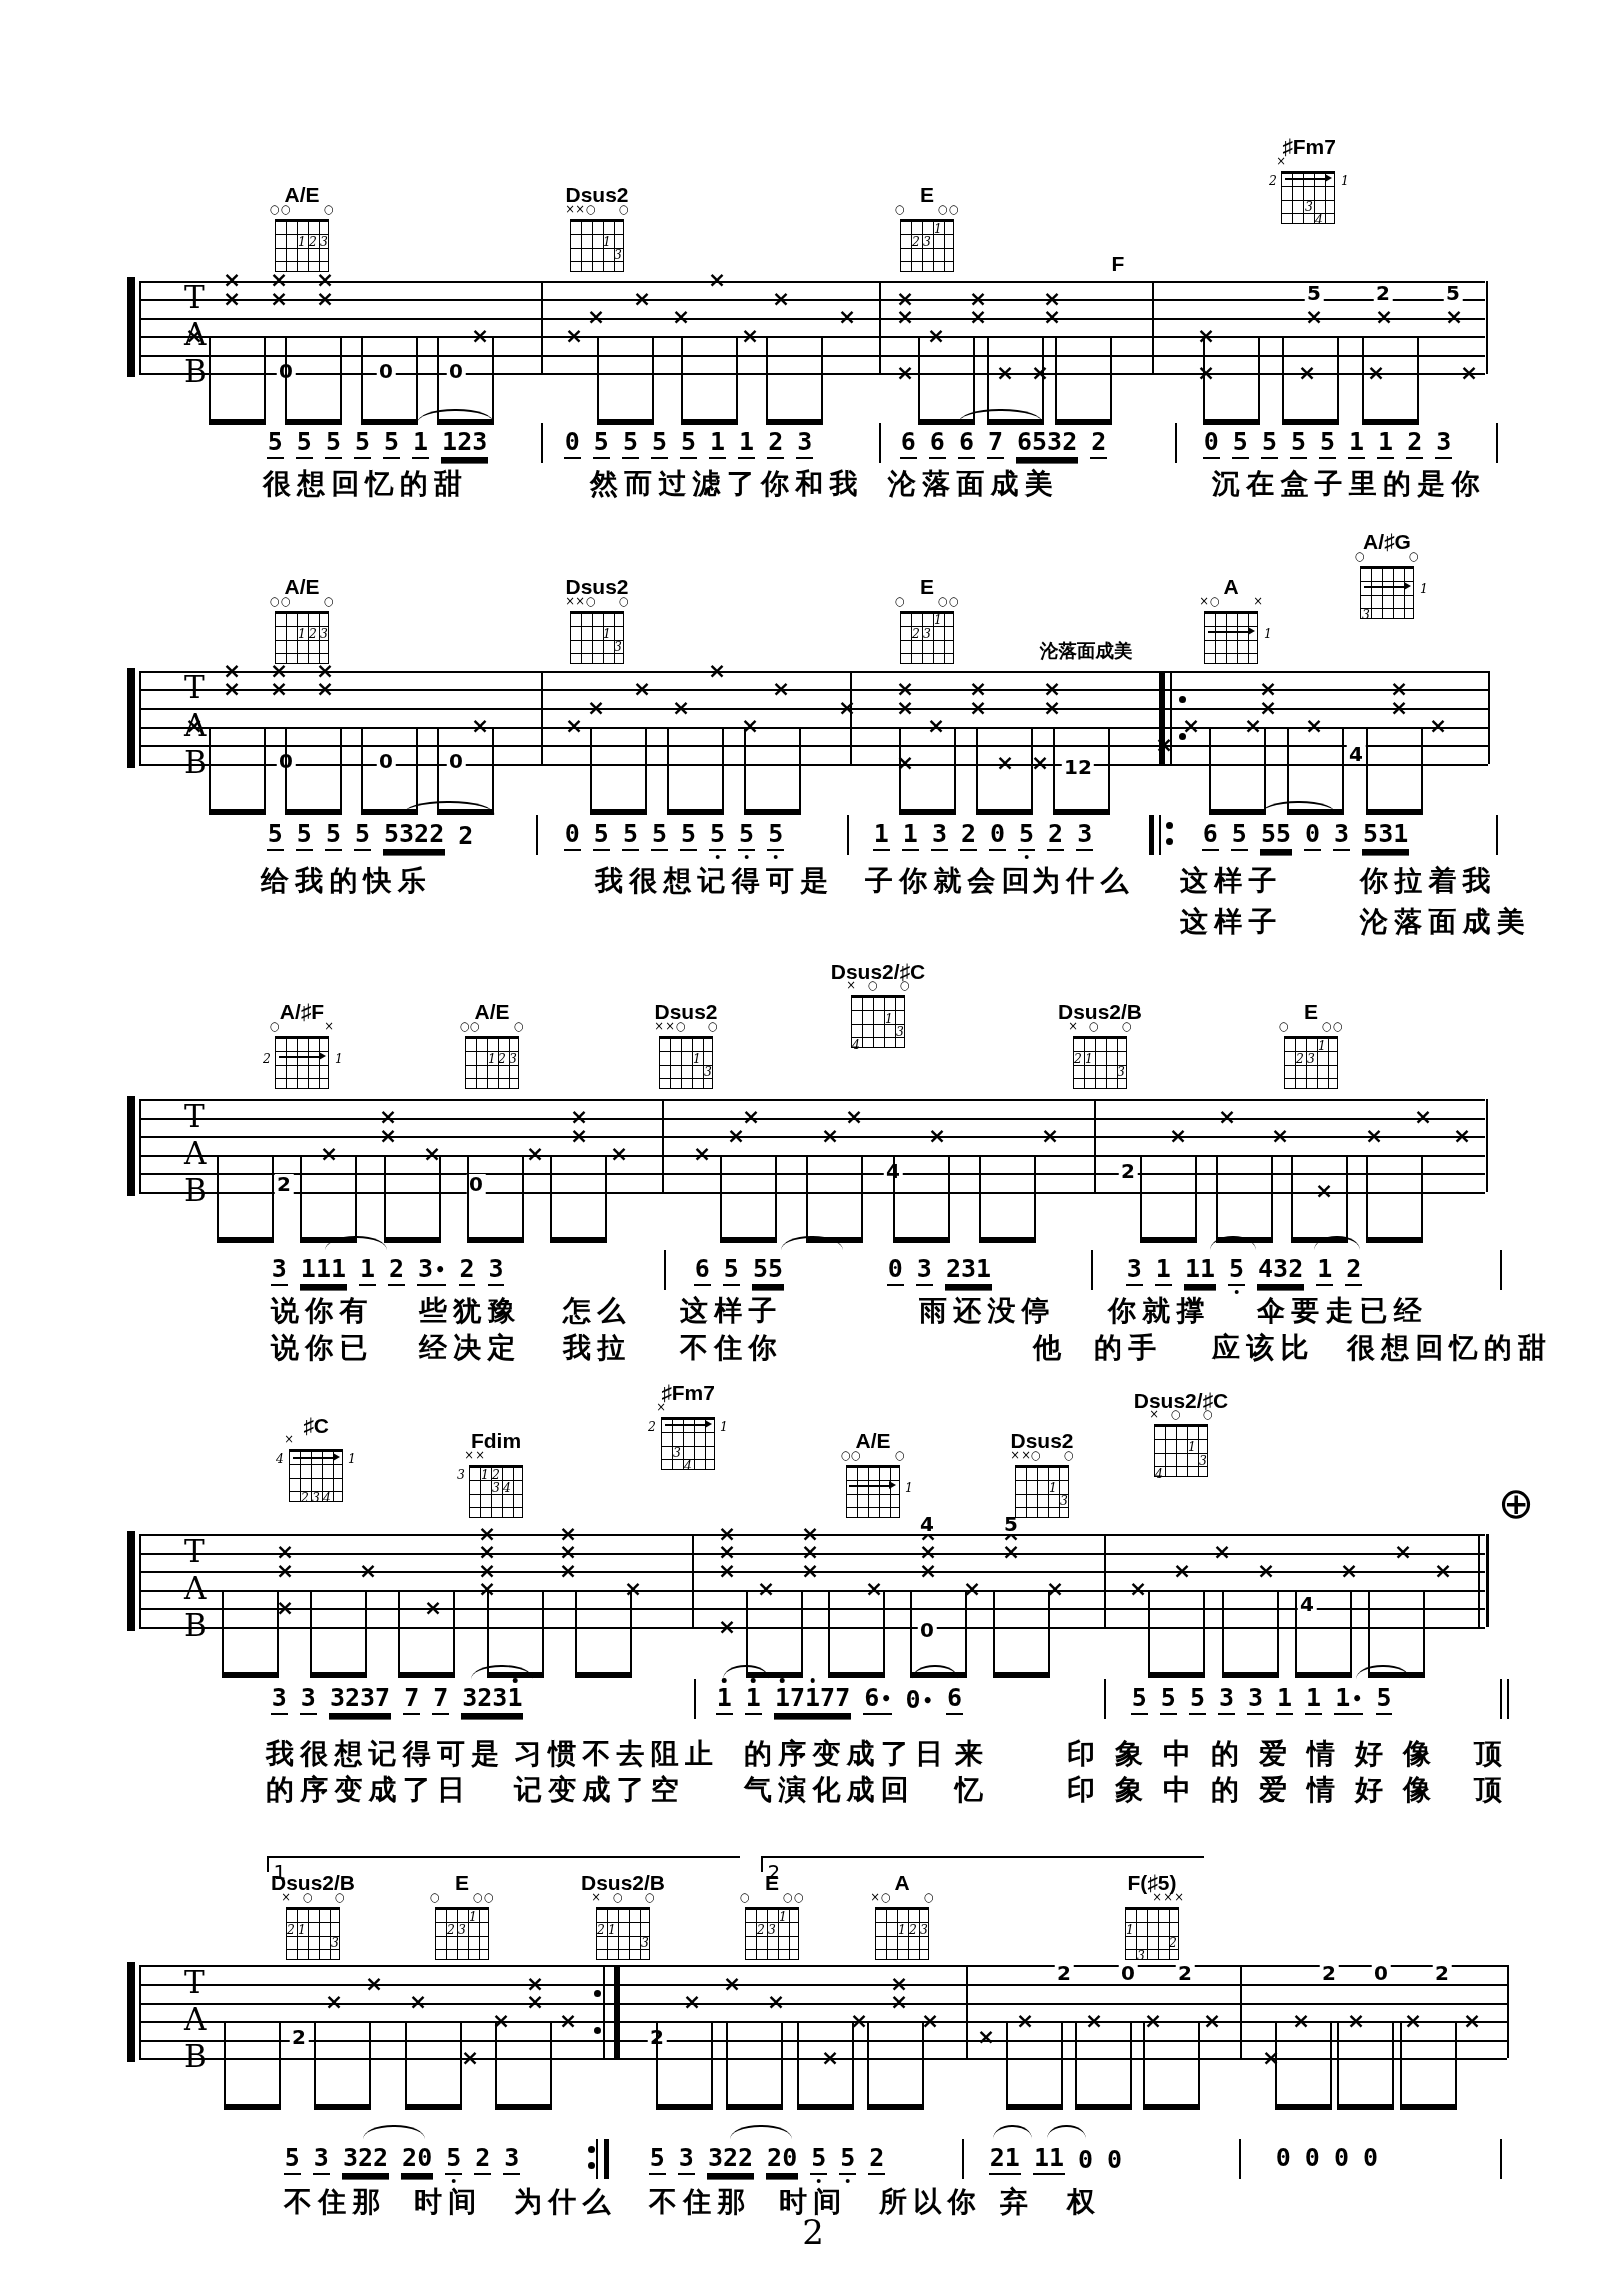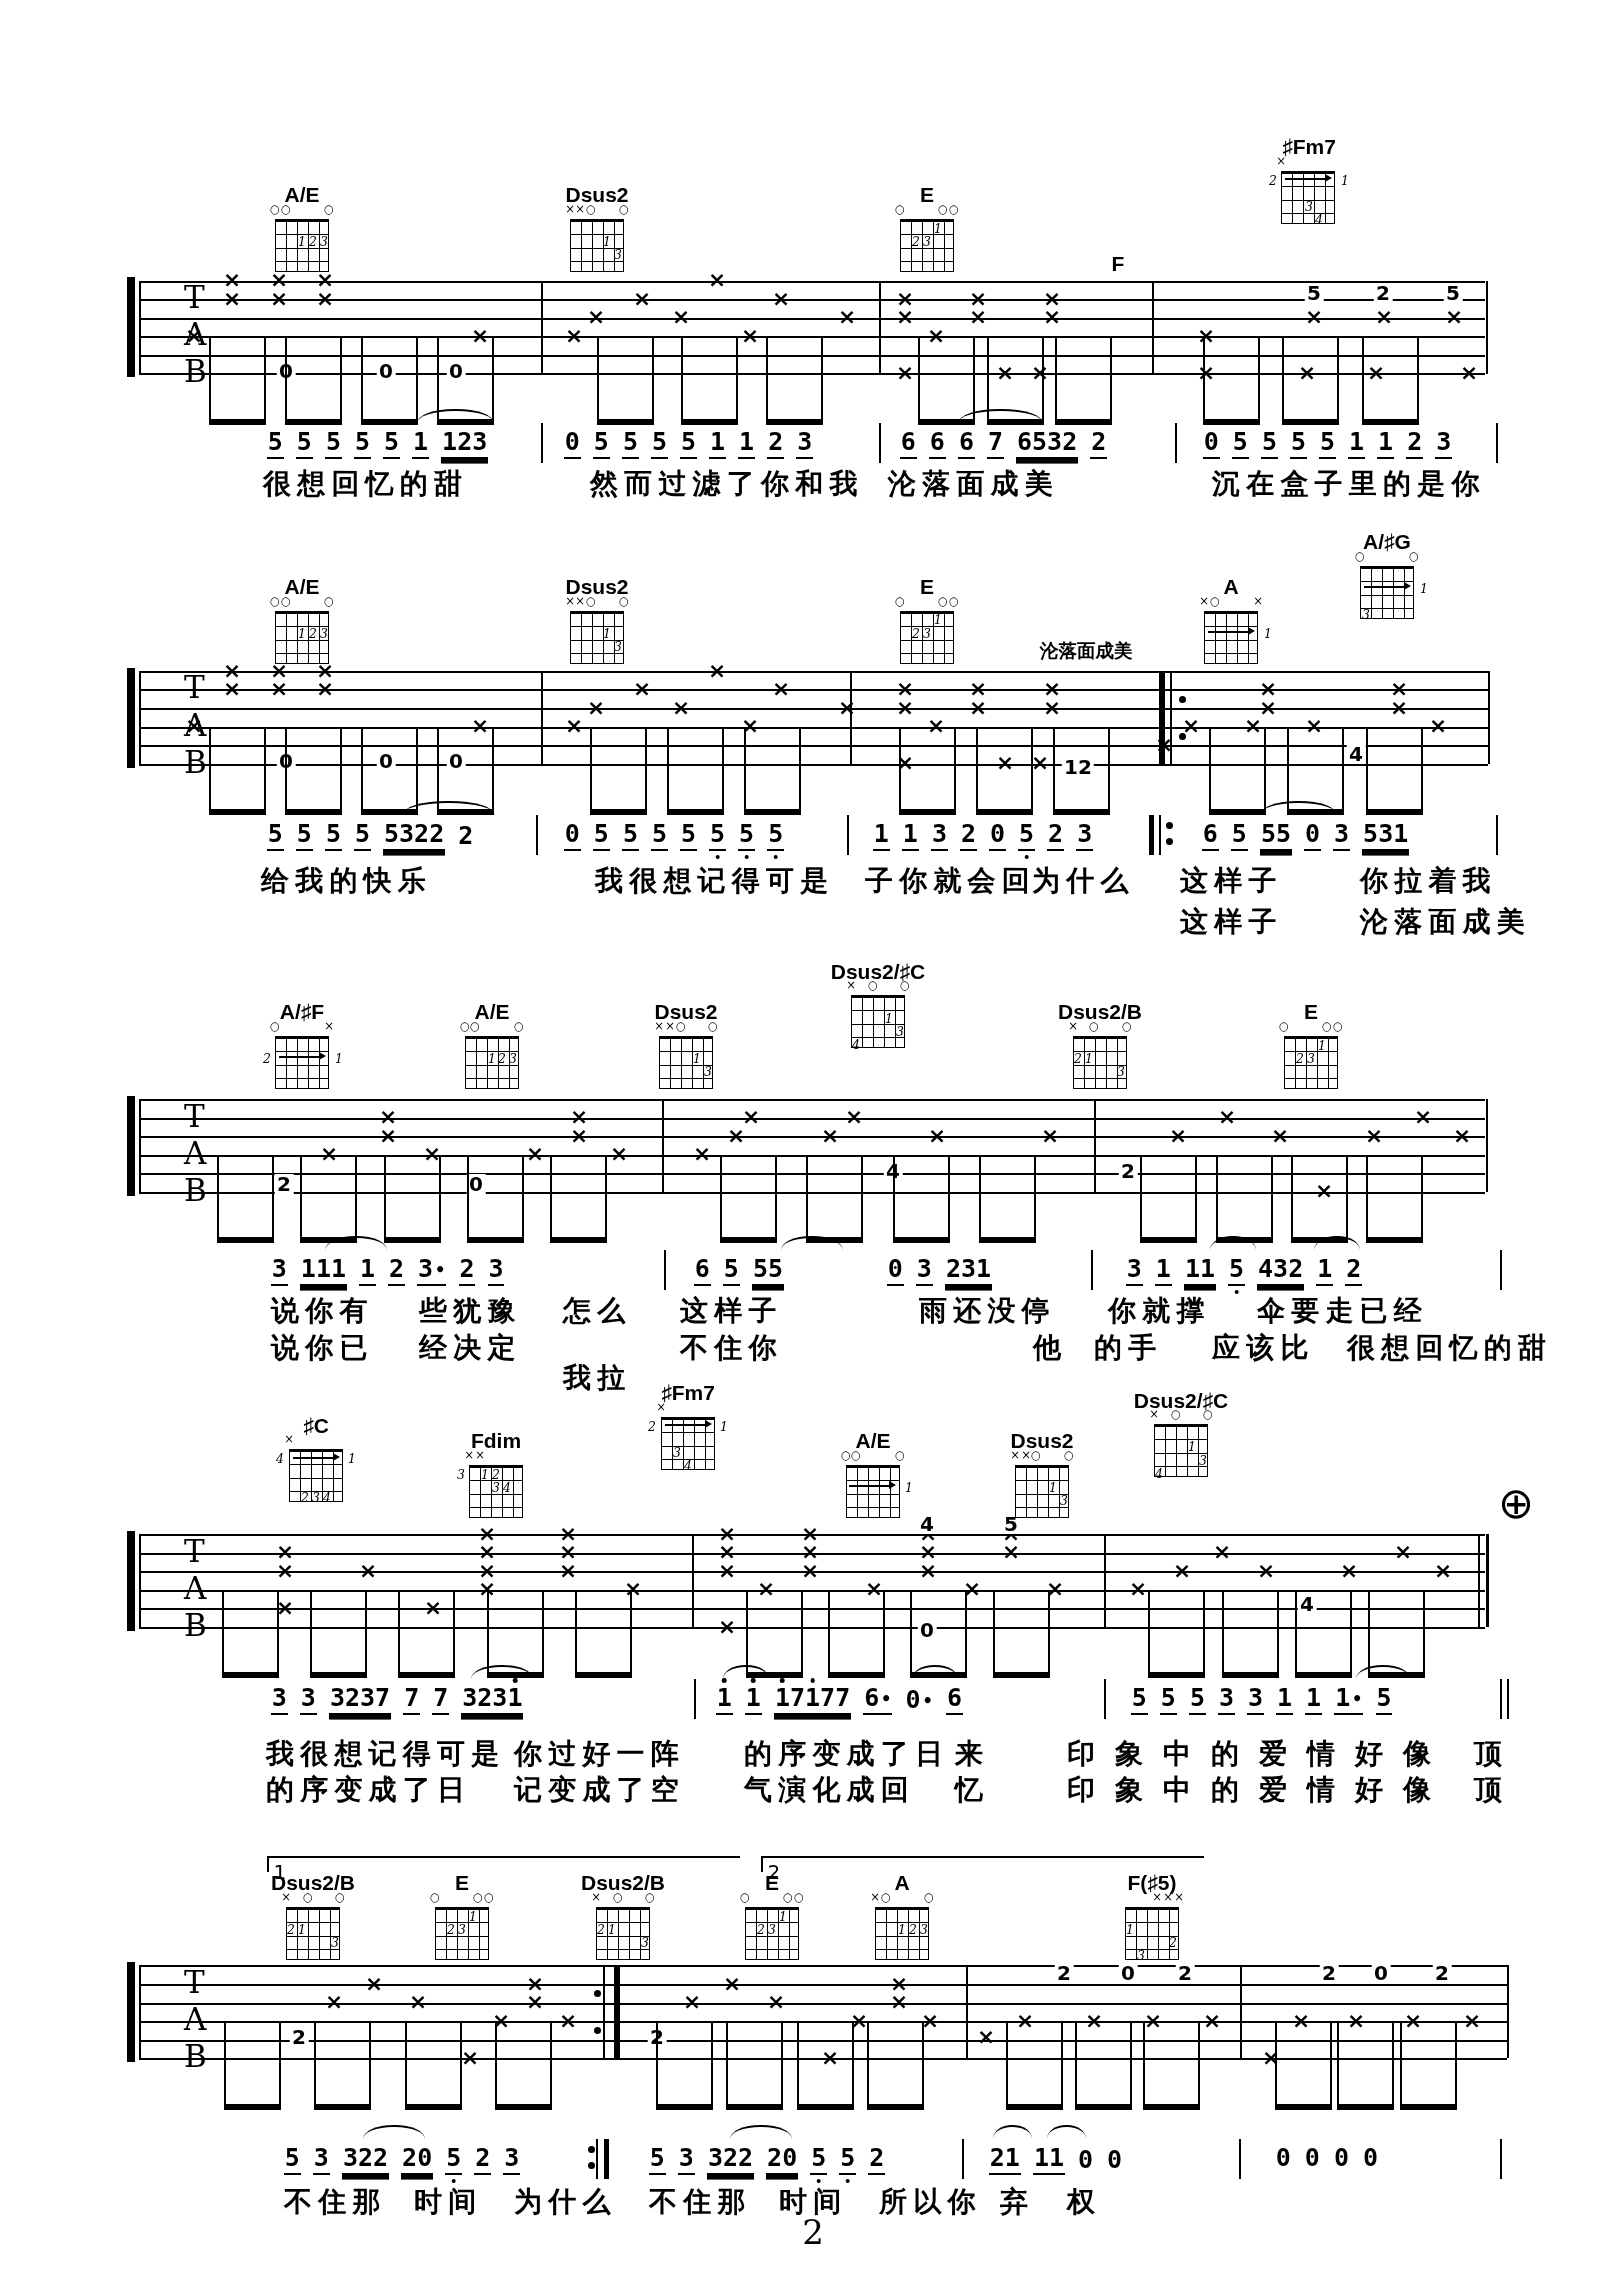--- a/index.html
+++ b/index.html
@@ -951,21 +951,21 @@
     <div class="slur" style="left: 1314px; top: 1236px; width: 46px;"></div>
     <div class="lyr" style="left: 271px; top: 1292px;">说你有</div>
     <div class="lyr" style="left: 419px; top: 1292px;">些犹豫</div>
     <div class="lyr" style="left: 563px; top: 1292px;">怎么</div>
     <div class="lyr" style="left: 680px; top: 1292px;">这样子</div>
     <div class="lyr" style="left: 919px; top: 1292px;">雨还没停</div>
     <div class="lyr" style="left: 1108px; top: 1292px;">你就撑</div>
     <div class="lyr" style="left: 1257px; top: 1292px;">伞要走已经</div>
     <div class="lyr" style="left: 271px; top: 1329px;">说你已</div>
     <div class="lyr" style="left: 419px; top: 1329px;">经决定</div>
-    <div class="lyr" style="left: 563px; top: 1359px;">我拉</div>
+    <div class="lyr" style="left: 563px; top: 1329px;">我拉</div>
     <div class="lyr" style="left: 680px; top: 1329px;">不住你</div>
     <div class="lyr" style="left: 1033px; top: 1329px;">他</div>
     <div class="lyr" style="left: 1094px; top: 1329px;">的手</div>
     <div class="lyr" style="left: 1212px; top: 1329px;">应该比</div>
     <div class="lyr" style="left: 1347px; top: 1329px;">很想回忆的甜</div>
     <div class="hl" style="left: 139px; top: 1534px; width: 1346px; height: 2.3px;"></div>
     <div class="hl" style="left: 139px; top: 1553px; width: 1346px; height: 1.5px;"></div>
     <div class="hl" style="left: 139px; top: 1571px; width: 1346px; height: 1.5px;"></div>
     <div class="hl" style="left: 139px; top: 1590px; width: 1346px; height: 1.5px;"></div>
     <div class="hl" style="left: 139px; top: 1608px; width: 1346px; height: 1.5px;"></div>
@@ -1266,21 +1266,21 @@
     </div>
     <div class="vl" style="left: 694px; top: 1679px; height: 40px; width: 2.3px;"></div>
     <div class="vl" style="left: 1104px; top: 1679px; height: 40px; width: 2.3px;"></div>
     <div class="vl" style="left: 1500px; top: 1679px; height: 40px; width: 2.3px;"></div>
     <div class="vl" style="left: 1507px; top: 1679px; height: 40px; width: 2.3px;"></div>
     <div class="slur" style="left: 471px; top: 1665px; width: 62px;"></div>
     <div class="slur" style="left: 723px; top: 1665px; width: 46px;"></div>
     <div class="slur" style="left: 912px; top: 1665px; width: 46px;"></div>
     <div class="slur" style="left: 1356px; top: 1665px; width: 54px;"></div>
     <div class="lyr" style="left: 266px; top: 1735px;">我很想记得可是</div>
-    <div class="lyr" style="left: 514px; top: 1735px;">你过好一阵</div>
+    <div class="lyr" style="left: 514px; top: 1735px;">习惯不去阻止</div>
     <div class="lyr" style="left: 744px; top: 1735px;">的序变成了日</div>
     <div class="lyr" style="left: 955px; top: 1735px;">来</div>
     <div class="lyr" style="left: 1067px; top: 1735px; letter-spacing: 20px;">印象中的爱情好像</div>
     <div class="lyr" style="left: 1474px; top: 1735px;">顶</div>
     <div class="lyr" style="left: 266px; top: 1771px;">的序变成了日</div>
     <div class="lyr" style="left: 514px; top: 1771px;">记变成了空</div>
     <div class="lyr" style="left: 744px; top: 1771px;">气演化成回</div>
     <div class="lyr" style="left: 955px; top: 1771px;">忆</div>
     <div class="lyr" style="left: 1067px; top: 1771px; letter-spacing: 20px;">印象中的爱情好像</div>
     <div class="lyr" style="left: 1474px; top: 1771px;">顶</div>

